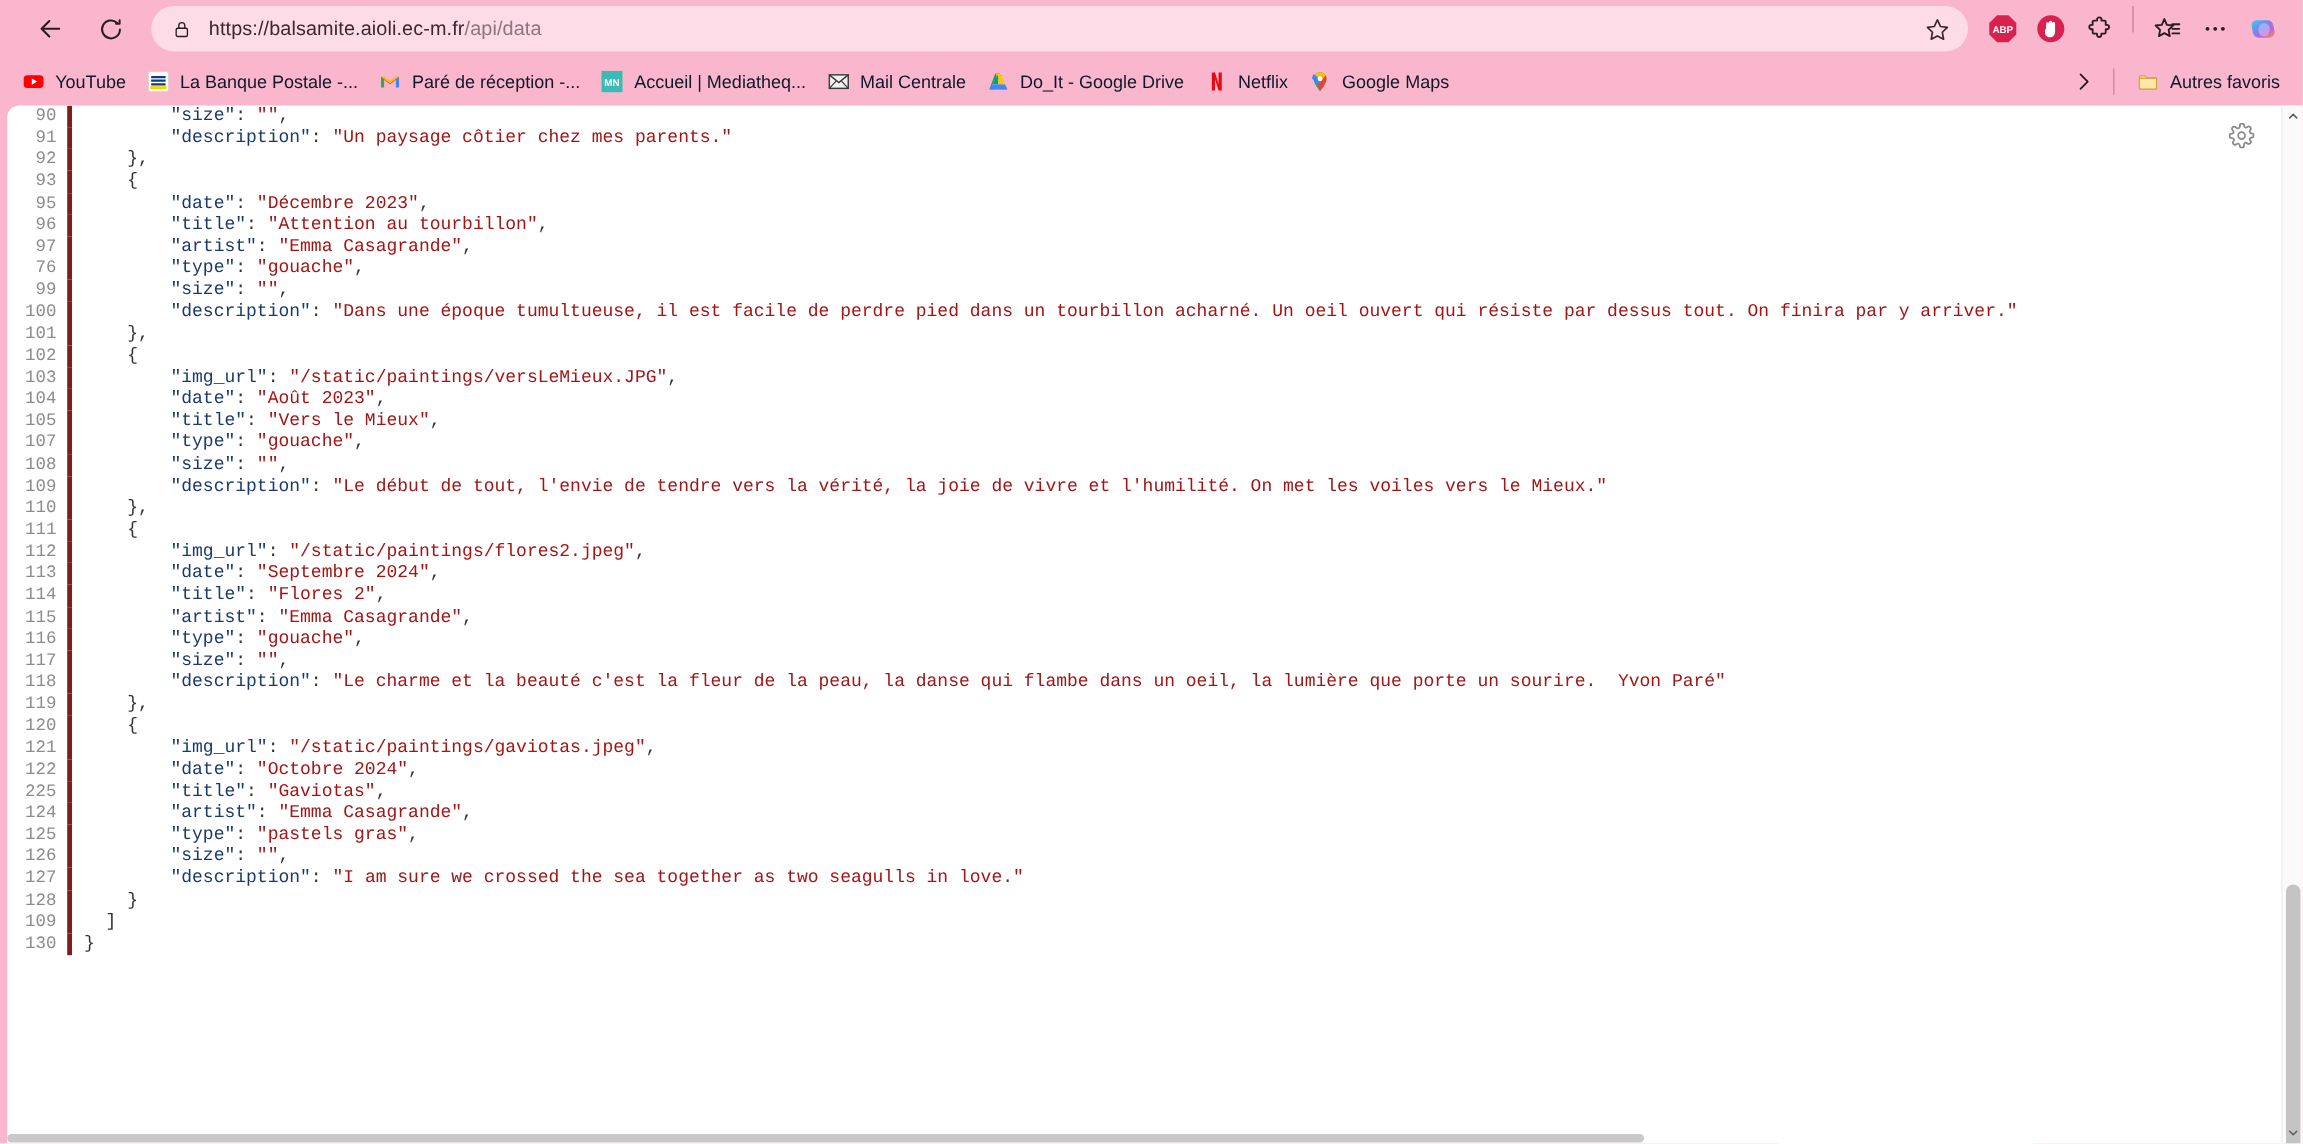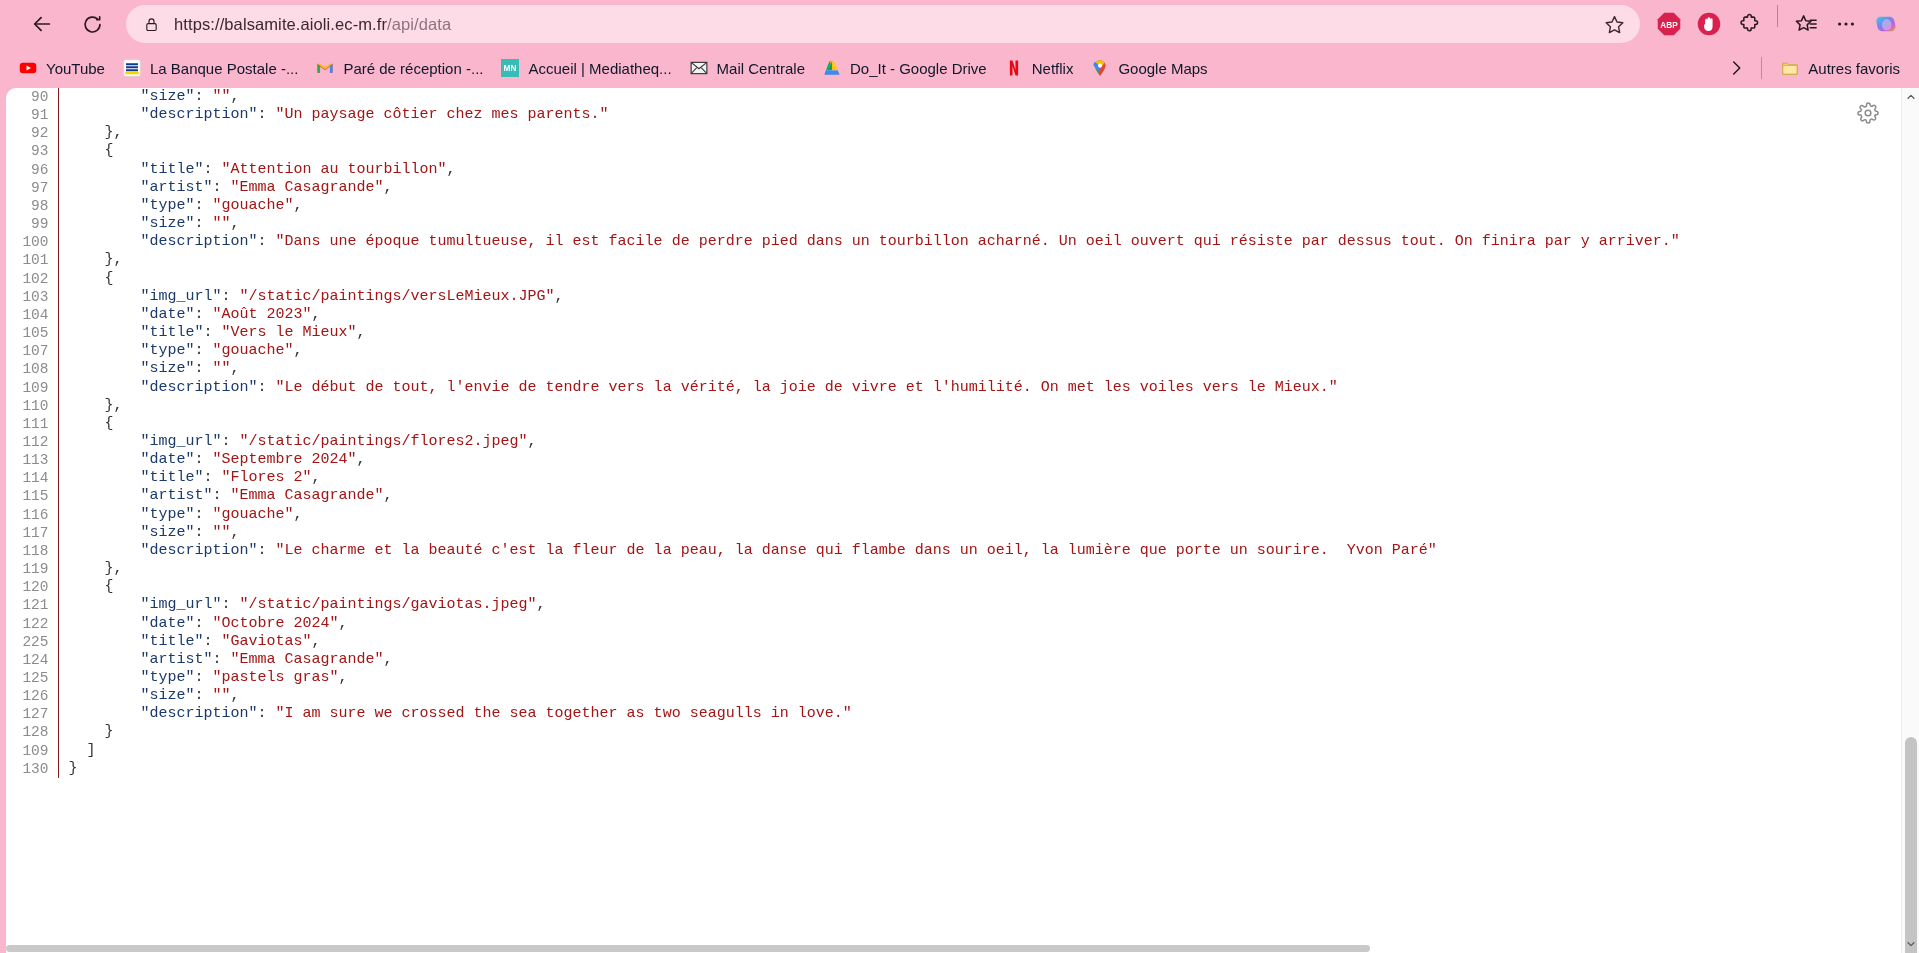--- a/index.html
+++ b/index.html
@@ -187,21 +187,21 @@
   .code-table tr { height: 16.15px; }
   .ln {
     width: 52px;
     min-width: 52px;
     text-align: right;
     padding-right: 9px;
     color: #8c8c8c;
     font-size: 14.5px;
     vertical-align: top;
     user-select: none;
-    border-right: 1px solid #7f1d1d;
+    border-right: 4px solid #7f1d1d;
     white-space: nowrap;
   }
   .lc {
     padding-left: 10px;
     vertical-align: top;
     white-space: pre-wrap;
     word-break: break-word;
     color: #222;
   }
   .k { color: #1a3a6b; }
@@ -479,29 +479,33 @@
             </tr>
             <tr>
               <td class="ln">92</td>
               <td class="lc"><span class="p">    },</span></td>
             </tr>
             <tr>
               <td class="ln">93</td>
               <td class="lc"><span class="p">    {</span></td>
             </tr>
             <tr>
+              <td class="ln">95</td>
+              <td class="lc"><span class="p">        </span><span class="k">"date"</span><span class="p">: </span><span class="s">"Décembre 2023"</span><span class="p">,</span></td>
+            </tr>
+            <tr>
               <td class="ln">96</td>
               <td class="lc"><span class="p">        </span><span class="k">"title"</span><span class="p">: </span><span class="s">"Attention au tourbillon"</span><span class="p">,</span></td>
             </tr>
             <tr>
               <td class="ln">97</td>
               <td class="lc"><span class="p">        </span><span class="k">"artist"</span><span class="p">: </span><span class="s">"Emma Casagrande"</span><span class="p">,</span></td>
             </tr>
             <tr>
-              <td class="ln">98</td>
+              <td class="ln">76</td>
               <td class="lc"><span class="p">        </span><span class="k">"type"</span><span class="p">: </span><span class="s">"gouache"</span><span class="p">,</span></td>
             </tr>
             <tr>
               <td class="ln">99</td>
               <td class="lc"><span class="p">        </span><span class="k">"size"</span><span class="p">: </span><span class="s">""</span><span class="p">,</span></td>
             </tr>
             <tr>
               <td class="ln">100</td>
               <td class="lc"><span class="p">        </span><span class="k">"description"</span><span class="p">: </span><span class="s">"Dans une époque tumultueuse, il est facile de perdre pied dans un tourbillon acharné. Un oeil ouvert qui résiste par dessus tout. On finira par y arriver."</span></td>
             </tr>

